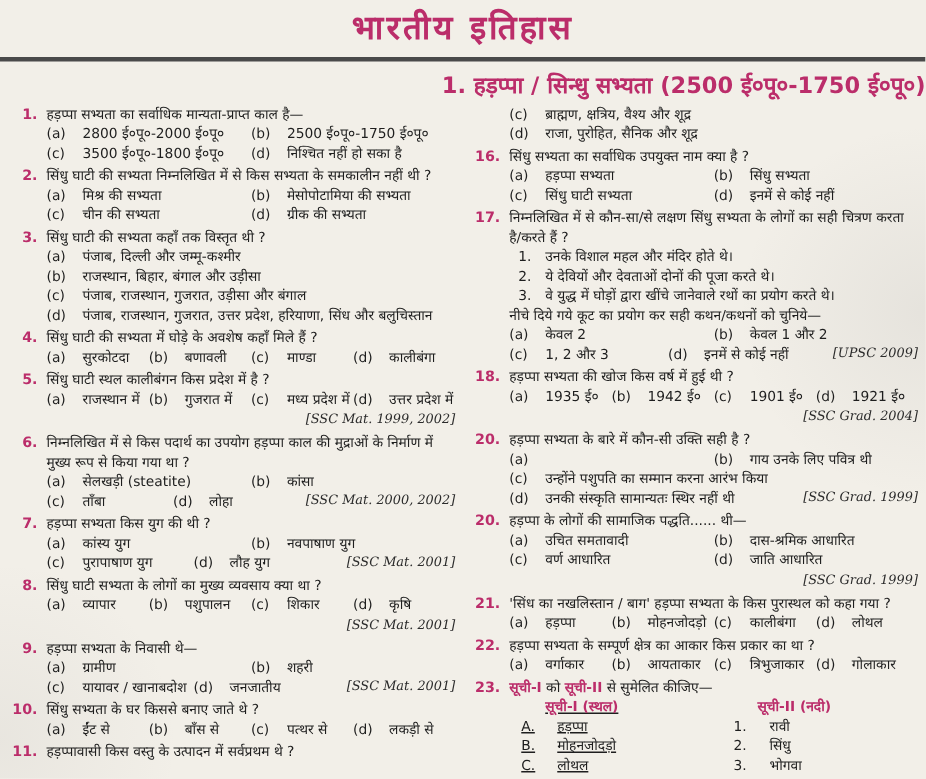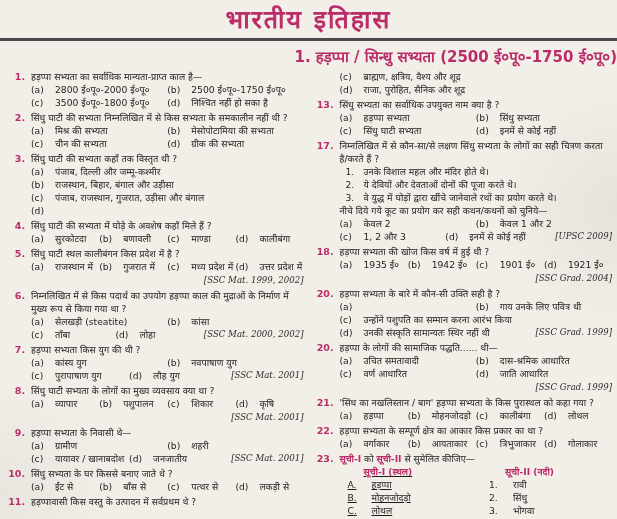--- a/index.html
+++ b/index.html
@@ -6,21 +6,21 @@
   * { box-sizing:border-box; margin:0; padding:0; }
   html,body { width:617px; height:519px; overflow:hidden; }
   body {
     background:var(--paper);
     background-image: radial-gradient(circle at 100% 40%, rgba(120,120,120,.10), rgba(0,0,0,0) 18%),
                       radial-gradient(circle at 0% 95%, rgba(120,120,120,.08), rgba(0,0,0,0) 15%);
     color:var(--ink);
     font-family:"DejaVu Sans","Liberation Sans",sans-serif;
   }
   .header { text-align:center; padding-top:5px; }
-  .page-title { color:var(--accent); font-weight:bold; font-size:25px; line-height:30px; letter-spacing:2px; }
+  .page-title { color:var(--accent); font-weight:bold; font-size:22px; line-height:30px; letter-spacing:2px; }
   .title-rule { height:3px; background:#4a4a4a; margin-top:3px; }
   .section-heading { text-align:right; color:var(--accent); font-weight:bold; font-size:15px; margin:5px 0 4px; }
   .columns { display:flex; gap:10px; padding:0 5px; height:446px; overflow:hidden; }
   .column { flex:1; overflow:hidden; }
   .question { display:flex; margin-bottom:2px; }
   .qnum { color:var(--accent); font-weight:bold; font-size:9.5px; line-height:13px; min-width:20px; text-align:right; margin-right:6px; flex-shrink:0; }
   .qbody { flex:1; font-size:9.2px; line-height:13px; min-width:0; }
   .qtext { }
   .qtext .hl { color:var(--accent); font-weight:bold;margin-top:18px; }
   .statement { display:flex; padding-left:6px; }
@@ -123,20 +123,21 @@
           </div>
           <div class="opt-row cols-1">
             <span class="opt">
               <span class="opt-label">(c)</span>
               <span class="opt-text">पंजाब, राजस्थान, गुजरात, उड़ीसा और बंगाल</span>
             </span>
           </div>
           <div class="opt-row cols-1">
             <span class="opt">
               <span class="opt-label">(d)</span>
+              <span class="opt-text">पंजाब, राजस्थान, गुजरात, उत्तर प्रदेश, हरियाणा, सिंध और बलुचिस्तान</span>
             </span>
           </div>
         </div>
       </div>
       <div class="question">
         <span class="qnum">4.</span>
         <div class="qbody">
           <div class="qtext">सिंधु घाटी की सभ्यता में घोड़े के अवशेष कहाँ मिले हैं ?</div>
           <div class="opt-row cols-4">
             <span class="opt">
@@ -332,21 +333,21 @@
           </div>
           <div class="opt-row cols-1">
             <span class="opt">
               <span class="opt-label">(d)</span>
               <span class="opt-text">राजा, पुरोहित, सैनिक और शूद्र</span>
             </span>
           </div>
         </div>
       </div>
       <div class="question">
-        <span class="qnum">13.</span>
+        <span class="qnum">16.</span>
         <div class="qbody">
           <div class="qtext">सिंधु सभ्यता का सर्वाधिक उपयुक्त नाम क्या है ?</div>
           <div class="opt-row cols-2">
             <span class="opt">
               <span class="opt-label">(a)</span>
               <span class="opt-text">हड़प्पा सभ्यता</span>
             </span>
             <span class="opt">
               <span class="opt-label">(b)</span>
               <span class="opt-text">सिंधु सभ्यता</span>

